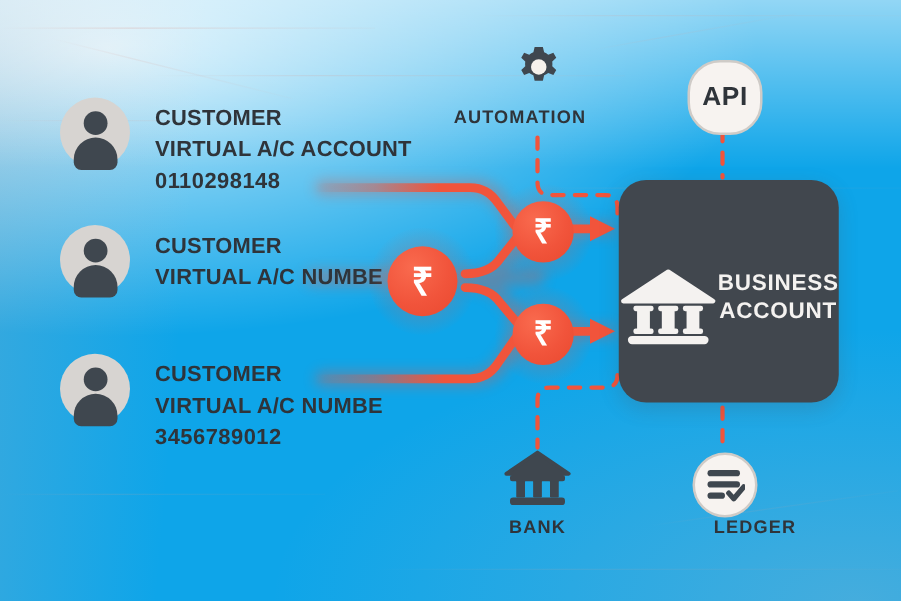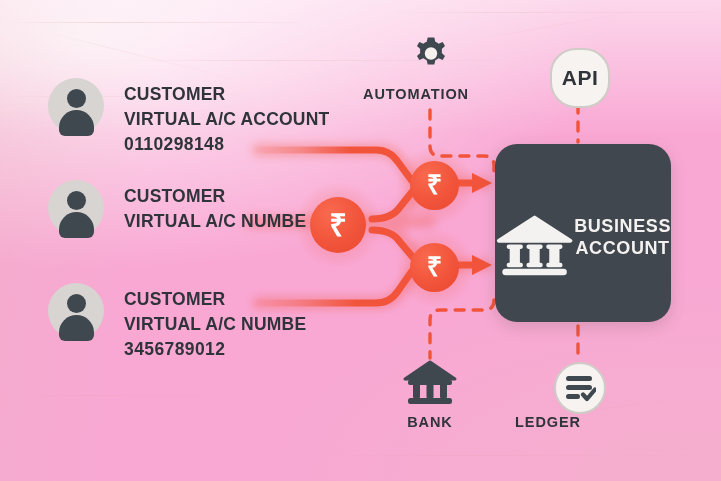--- a/index.html
+++ b/index.html
@@ -8,21 +8,21 @@
     background: #ffffff;
   }
   body {
     font-family: "Liberation Sans", sans-serif;
   }
   #stage {
     position: relative;
     width: 721px;
     height: 481px;
     overflow: hidden;
-    background: #f9a8d4;
+    background: #0ea5e9;
   }
   
   .tex {
     position: absolute;
     inset: 0;
     pointer-events: none;
   }
   .tex.a {
     background:
       linear-gradient(180deg, rgba(255,255,255,0.55) 0%, rgba(255,255,255,0) 28%),
@@ -331,15 +331,15 @@
   <div class="nodelbl" style="left:350px;top:414px;width:160px;">BANK</div>
 
   <div class="chip" id="ledger-chip" style="left:554px;top:362px;">
     <svg width="32" height="28" viewBox="0 0 32 28">
       <rect x="2" y="2" width="26" height="5" rx="2.5" fill="#3f474f"></rect>
       <rect x="2" y="11" width="26" height="5" rx="2.5" fill="#3f474f"></rect>
       <rect x="2" y="20" width="14" height="5" rx="2.5" fill="#3f474f"></rect>
       <path d="M19 20.5 L23 25 L31 15.5" fill="none" stroke="#3f474f" stroke-width="4.2" stroke-linecap="round" stroke-linejoin="round"></path>
     </svg>
   </div>
-  <div class="nodelbl" style="left:468px;top:414px;width:160px;">LEDGER</div>
+  <div class="nodelbl" style="left:524px;top:414px;width:160px;">LEDGER</div>
 
 </div>
 
 </body></html>

